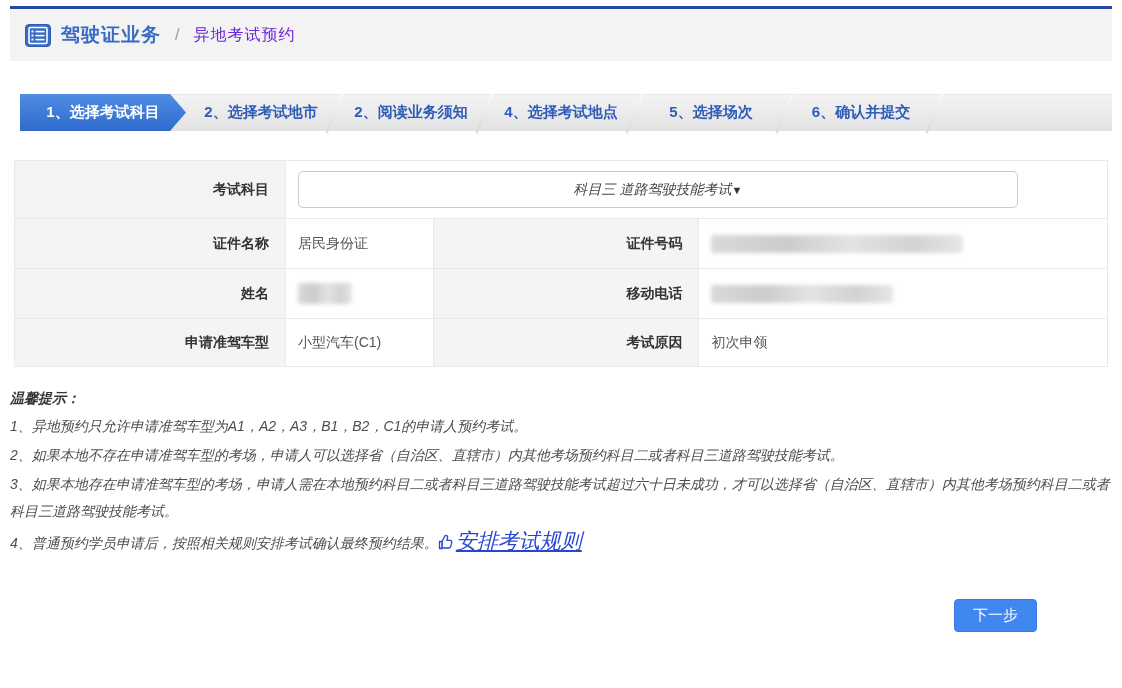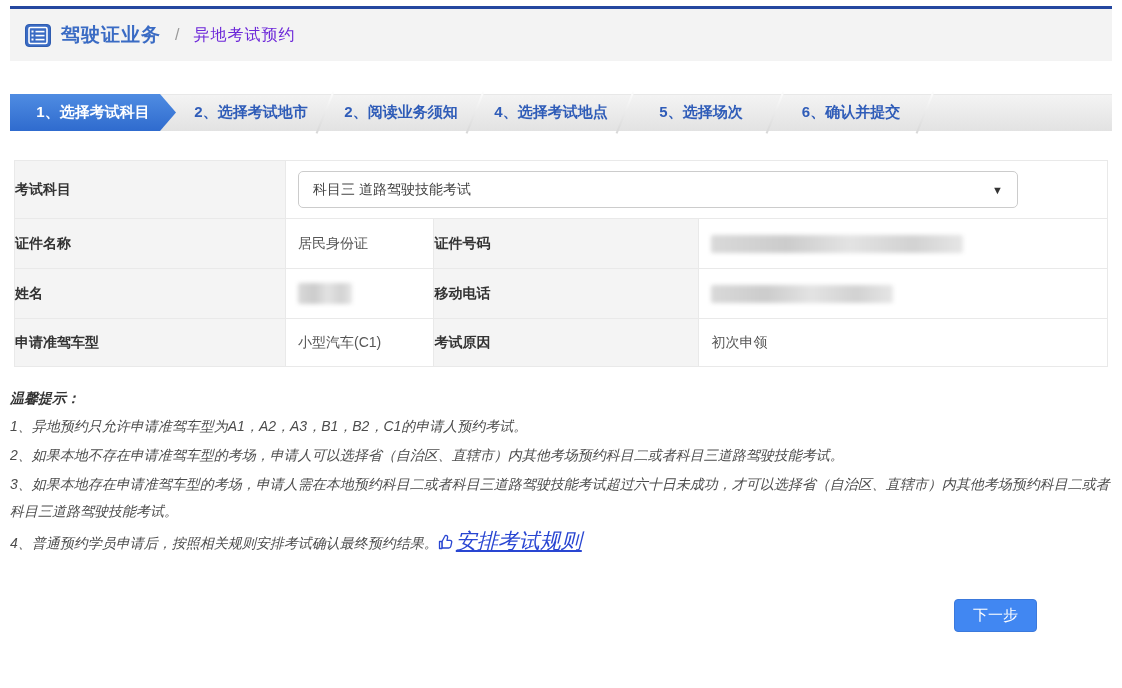--- a/index.html
+++ b/index.html
@@ -11,45 +11,45 @@
   .header { border-top:3px solid #24479f; background:#f3f3f3; height:55px;
             display:flex; align-items:center; padding-left:15px; }
   .hdr-icon { width:26px; height:23px; margin-right:10px; flex:0 0 auto; }
   .hdr-title { color:#3a6bc4; font-size:19px; font-weight:bold; letter-spacing:1px; }
   .hdr-sep { color:#9a9a9a; font-size:16px; margin:0 14px; }
   .hdr-crumb { color:#6d28d9; font-size:16px; letter-spacing:1px; }
 
   
   .stepbar { margin-top:33px; height:37px; display:flex; align-items:stretch;
              background:linear-gradient(180deg,#f4f4f4,#e2e2e2);
-             box-shadow:inset 0 1px 0 #e8e8e8; }
+             box-shadow:inset 0 1px 0 #e8e8e8;margin-left:10px; }
   .step { position:relative; display:flex; align-items:center; justify-content:center;
           font-size:15px; font-weight:bold; color:#2f5cb8; width:150px; flex:0 0 auto; }
   .step.active { width:166px; color:#fff;
           background:linear-gradient(180deg,#4f8ce2,#2f6bce);
           clip-path:polygon(0 0,calc(100% - 16px) 0,100% 50%,calc(100% - 16px) 100%,0 100%);
           z-index:2; }
   .step:not(.active)::after { content:""; position:absolute; right:0; top:-4px; height:45px;
           width:2px; background:linear-gradient(180deg,#fdfdfd,#d8d8d8);
           transform:rotate(22deg); }
   .step-fill { flex:1 1 auto; }
 
   
   table.form { width:1094px; margin:29px auto 0 auto; border-collapse:collapse;
                border:1px solid #e3e3e3; }
   table.form td { border:1px solid #e9e9e9; font-size:14px; }
-  td.lbl { background:#f4f4f4; padding-right:16px;
+  td.lbl { background:#f4f4f4; text-align:right; padding-right:16px;
            font-weight:bold; color:#333; width:271px; }
   td.lbl2 { width:265px; }
   td.val { background:#fff; padding-left:12px; color:#555; }
   tr.r1 { height:58px; } tr.r2, tr.r3 { height:50px; } tr.r4 { height:48px; }
 
   .selectbox { width:720px; height:37px; border:1px solid #ccc; border-radius:5px;
-               display:flex; align-items:center; justify-content:space-between;
-               padding:0 14px; color:#444; font-size:14px; background:#fff; cursor:pointer; }
+               display:flex; align-items:center; justify-content:center;
+               padding:0 14px; color:#444; font-size:14px; background:#fff; cursor:pointer;font-style:italic; }
   .caret { color:#333; font-size:11px; }
 
   .blur-box { display:inline-block; height:18px; border-radius:2px; vertical-align:middle;
               background:linear-gradient(90deg,#d9d9d9,#cccccc 30%,#e3e3e3 55%,#d2d2d2 80%,#e6e6e6);
               filter:blur(2px); }
   .blur-id { width:252px; } .blur-name { width:54px; height:21px; } .blur-phone { width:182px; }
 
   
   .tips { margin-top:18px; color:#4c4c4c; font-size:14px;font-style:italic; }
   .tips-heading { font-weight:bold; color:#333; line-height:26px; }

